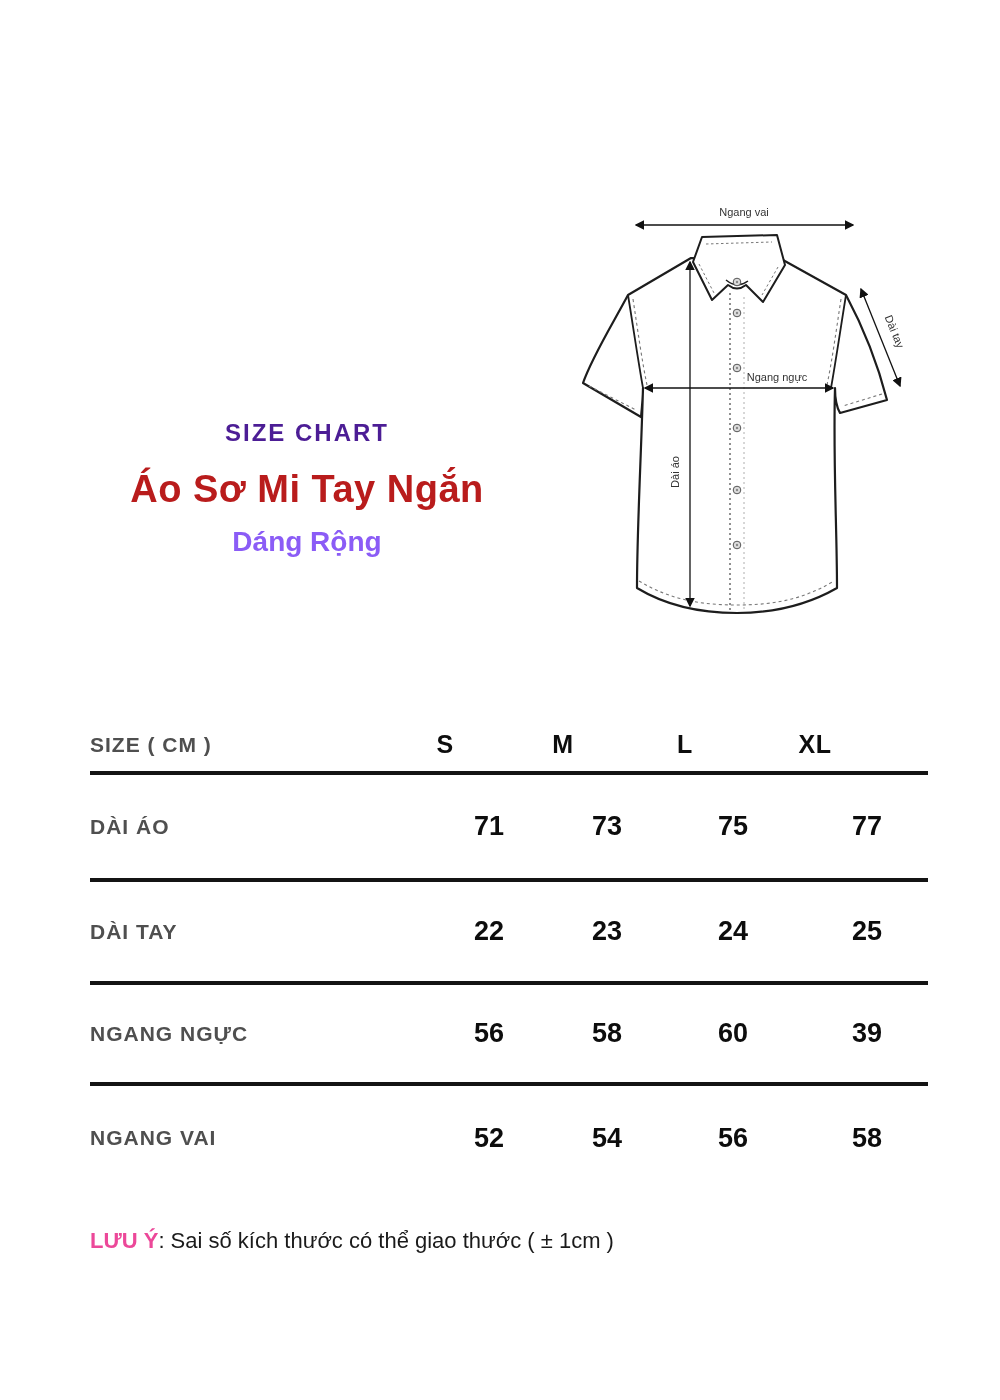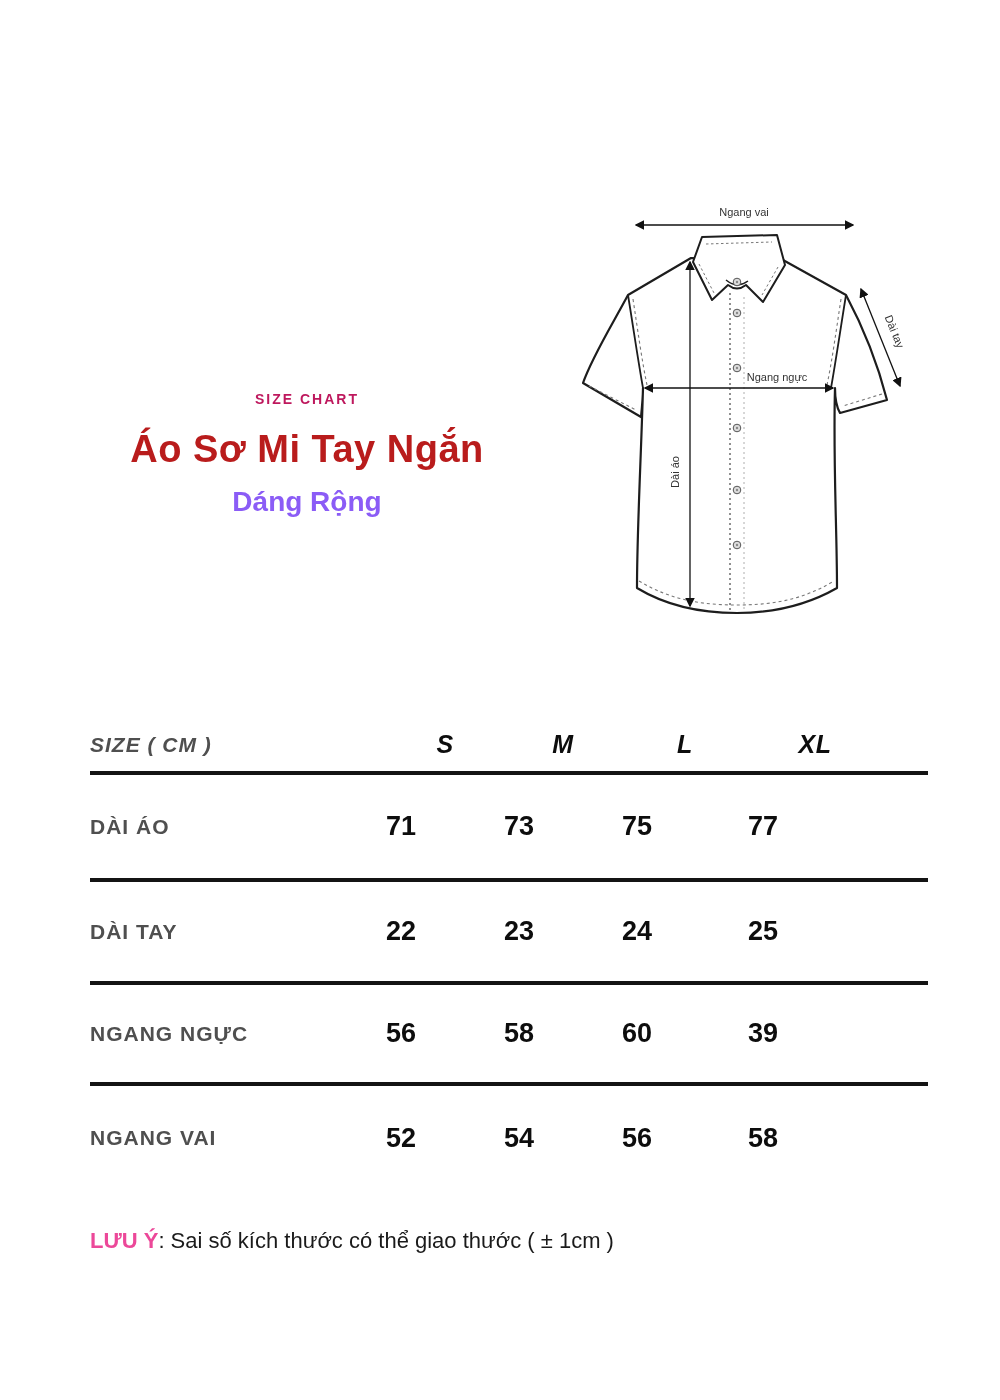--- a/index.html
+++ b/index.html
@@ -2,39 +2,39 @@
 <html><head>
 <meta charset="utf-8">
 <style>
   html,body{margin:0;padding:0;background:#fff;}
   .canvas{
     position:relative;width:1000px;height:1400px;background:#ffffff;
     font-family:"Liberation Sans",sans-serif;overflow:hidden;color:#0d0d0d;
   }
   
   .title-block{position:absolute;left:90px;top:391px;width:434px;text-align:center;}
-  .eyebrow{font-size:14px;font-weight:bold;letter-spacing:2px;color:#be185d;}
+  .eyebrow{font-size:24px;font-weight:bold;letter-spacing:2px;color:#4c1d95;margin-top:28px;}
   .main-title{margin:21px 0 0 0;font-size:38px;font-weight:bold;letter-spacing:0.5px;color:#b91c1c;}
   .subtitle{margin:15px 0 0 0;font-size:28px;font-weight:bold;color:#8b5cf6;}
   
   .diagram{position:absolute;left:570px;top:185px;width:400px;height:440px;}
   .diagram svg{display:block;width:100%;height:100%;}
   .svg-label{font-family:"Liberation Sans",sans-serif;font-size:11px;fill:#333;}
   
   .size-table{position:absolute;left:90px;top:718px;width:838px;}
   .t-row{display:grid;grid-template-columns:296px 118px 118px 126px 134px;align-items:center;box-sizing:border-box;}
-  .t-head{height:57px;border-bottom:4px solid #141414;font-style:italic;}
+  .t-head{height:57px;border-bottom:4px solid #141414;}
   .r1{height:107px;border-bottom:4px solid #141414;}
   .r2{height:103px;border-bottom:4px solid #141414;}
   .r3{height:101px;border-bottom:4px solid #141414;}
   .r4{height:104px;}
   .t-unit{font-size:21px;font-weight:bold;letter-spacing:1px;color:#4f4f4f;}
   .t-col{font-size:25px;font-weight:bold;text-align:center;color:#0d0d0d;letter-spacing:0.5px;}
   .t-label{font-size:21px;font-weight:bold;letter-spacing:1px;color:#4f4f4f;}
-  .t-val{font-size:27px;font-weight:bold;text-align:left;color:#0d0d0d;}
+  .t-val{font-size:27px;font-weight:bold;text-align:right;color:#0d0d0d;}
   
   .note{position:absolute;left:90px;top:1206px;font-size:22px;color:#1a1a1a;}
   .note b{color:#ec4899;}
 </style>
 </head>
 <body>
 
 <div class="canvas">
 
   <div class="title-block">

